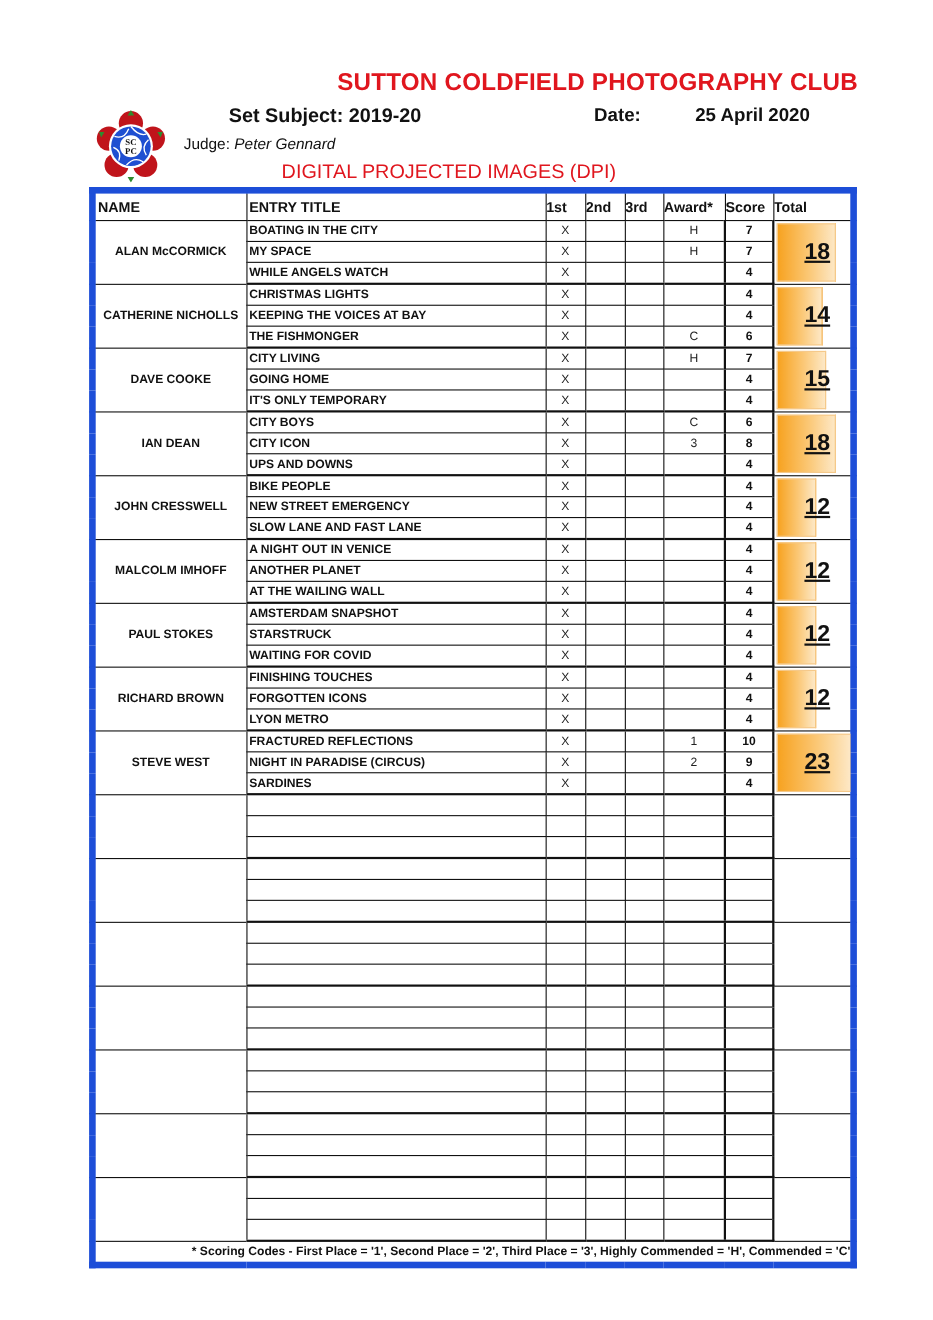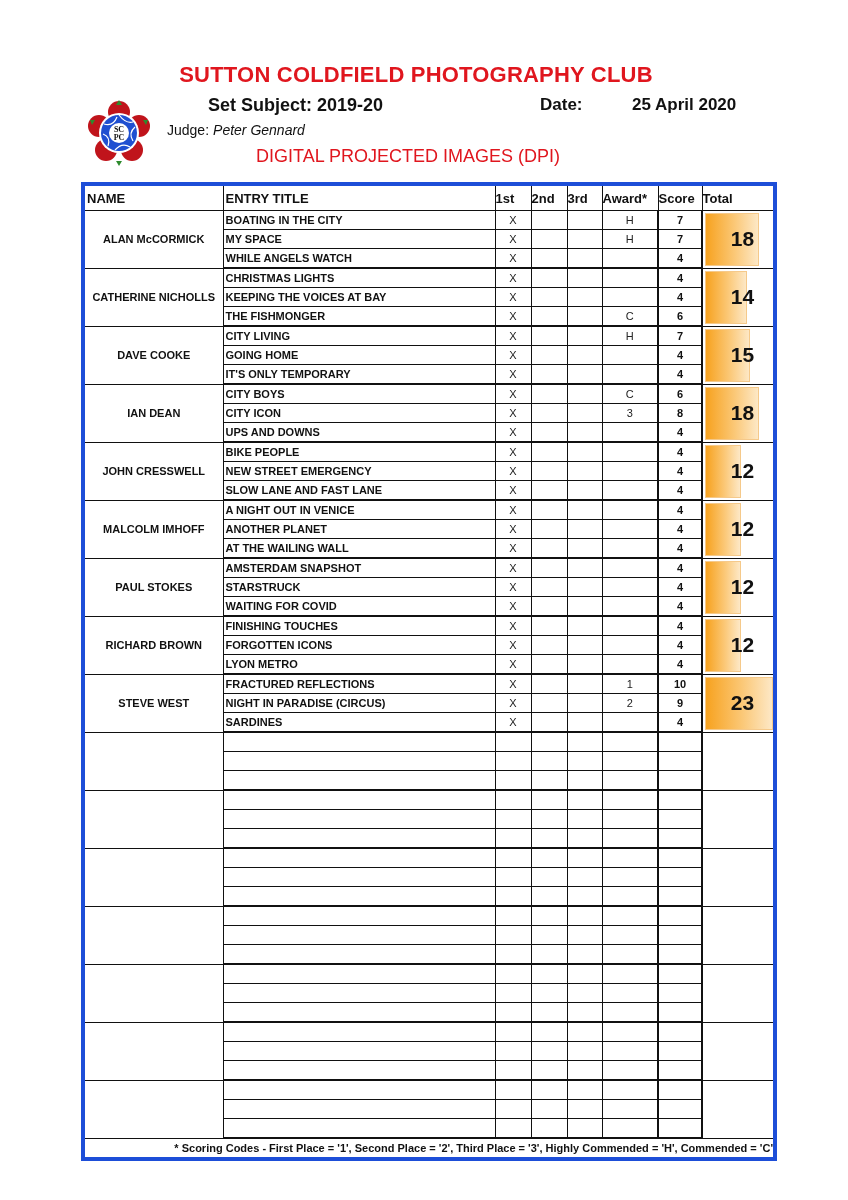--- a/index.html
+++ b/index.html
@@ -1,37 +1,37 @@
 <!DOCTYPE html>
 <html><head>
 <meta charset="utf-8">
 <style>
   html, body { margin: 0; padding: 0; background: #ffffff; }
   body { width: 848px; height: 1200px; position: relative; font-family: "Liberation Sans", sans-serif; color: #111; }
-  .club-title { position: absolute; left: 0; width: 780px; top: 62px; text-align: center; padding-left: 0; font-weight: bold; font-size: 22px; color: #e0161e; letter-spacing: 0.2px; }
+  .club-title { position: absolute; left: 0; width: 780px; top: 62px; text-align: right; padding-left: 0; font-weight: bold; font-size: 22px; color: #e0161e; letter-spacing: 0.2px; }
   .club-title span { display: inline-block; margin-left: 52px; }
   .logo { position: absolute; left: 86px; top: 100px; width: 66px; height: 66px; }
   .set-subject { position: absolute; left: 208px; top: 95px; font-weight: bold; font-size: 18px; }
   .date-label { position: absolute; left: 540px; top: 95px; font-weight: bold; font-size: 17px; }
   .date-value { position: absolute; left: 632px; top: 95px; font-weight: bold; font-size: 17px; }
   .judge { position: absolute; left: 167px; top: 122px; font-size: 14px; font-weight: normal; }
   .judge .jname { font-style: italic; margin-left: 4px; }
   .section-title { position: absolute; left: 256px; top: 146px; font-weight: normal; font-size: 18px; color: #e0161e; }
 
-  table.sheet { position: absolute; left: 81px; top: 170px; width: 692px; border-collapse: collapse; table-layout: fixed; border: 4px solid #1d4ed8; margin-top: 12px; }
+  table.sheet { position: absolute; left: 81px; top: 170px; width: 692px; border-collapse: collapse; table-layout: fixed; border: 6px solid #1d4ed8; }
   table.sheet td, table.sheet th { border: 1.5px solid #111; padding: 0; height: 18px; font-size: 11px; overflow: hidden; white-space: nowrap; }
   table.sheet th { height: 24px; font-size: 13px; font-weight: bold; text-align: left; }
   table.sheet th.left { text-align: left; padding-left: 2px; }
   td.name { text-align: center; font-weight: bold; font-size: 11px; }
   td.title { font-weight: bold; padding-left: 2px !important; font-size: 11px; }
   td.mark { text-align: center; font-size: 11px; color: #222; }
   td.score { text-align: center; font-weight: bold; font-size: 10.5px; border-left: 2px solid #111 !important; border-right: 2px solid #111 !important; }
   td.total { position: relative; padding: 0; }
   .total-bar { position: absolute; left: 2px; top: 2px; bottom: 2px; background: linear-gradient(to right, #f7a21f 0%, #fbc877 55%, #fde8c6 100%); border: 1px solid #f5c98a; }
-  .total-num { position: absolute; left: 9px; right: 0; top: 50%; transform: translateY(-50%); text-align: center; font-weight: bold; font-size: 21px; color: #111; }
+  .total-num { position: absolute; left: 9px; right: 0; top: 50%; transform: translateY(-50%); text-align: center; font-weight: bold; font-size: 21px; color: #111; text-decoration: underline; }
   tr.group-end td { border-bottom: 2px solid #111; }
   td.footer { text-align: right; font-weight: bold; font-size: 10px; height: 20px; }
 </style>
 </head>
 <body>
 
 <div class="club-title"><span>SUTTON COLDFIELD PHOTOGRAPHY CLUB</span></div>
 
 <svg class="logo" viewBox="0 0 66 66">
   <g fill="#c0141b">

